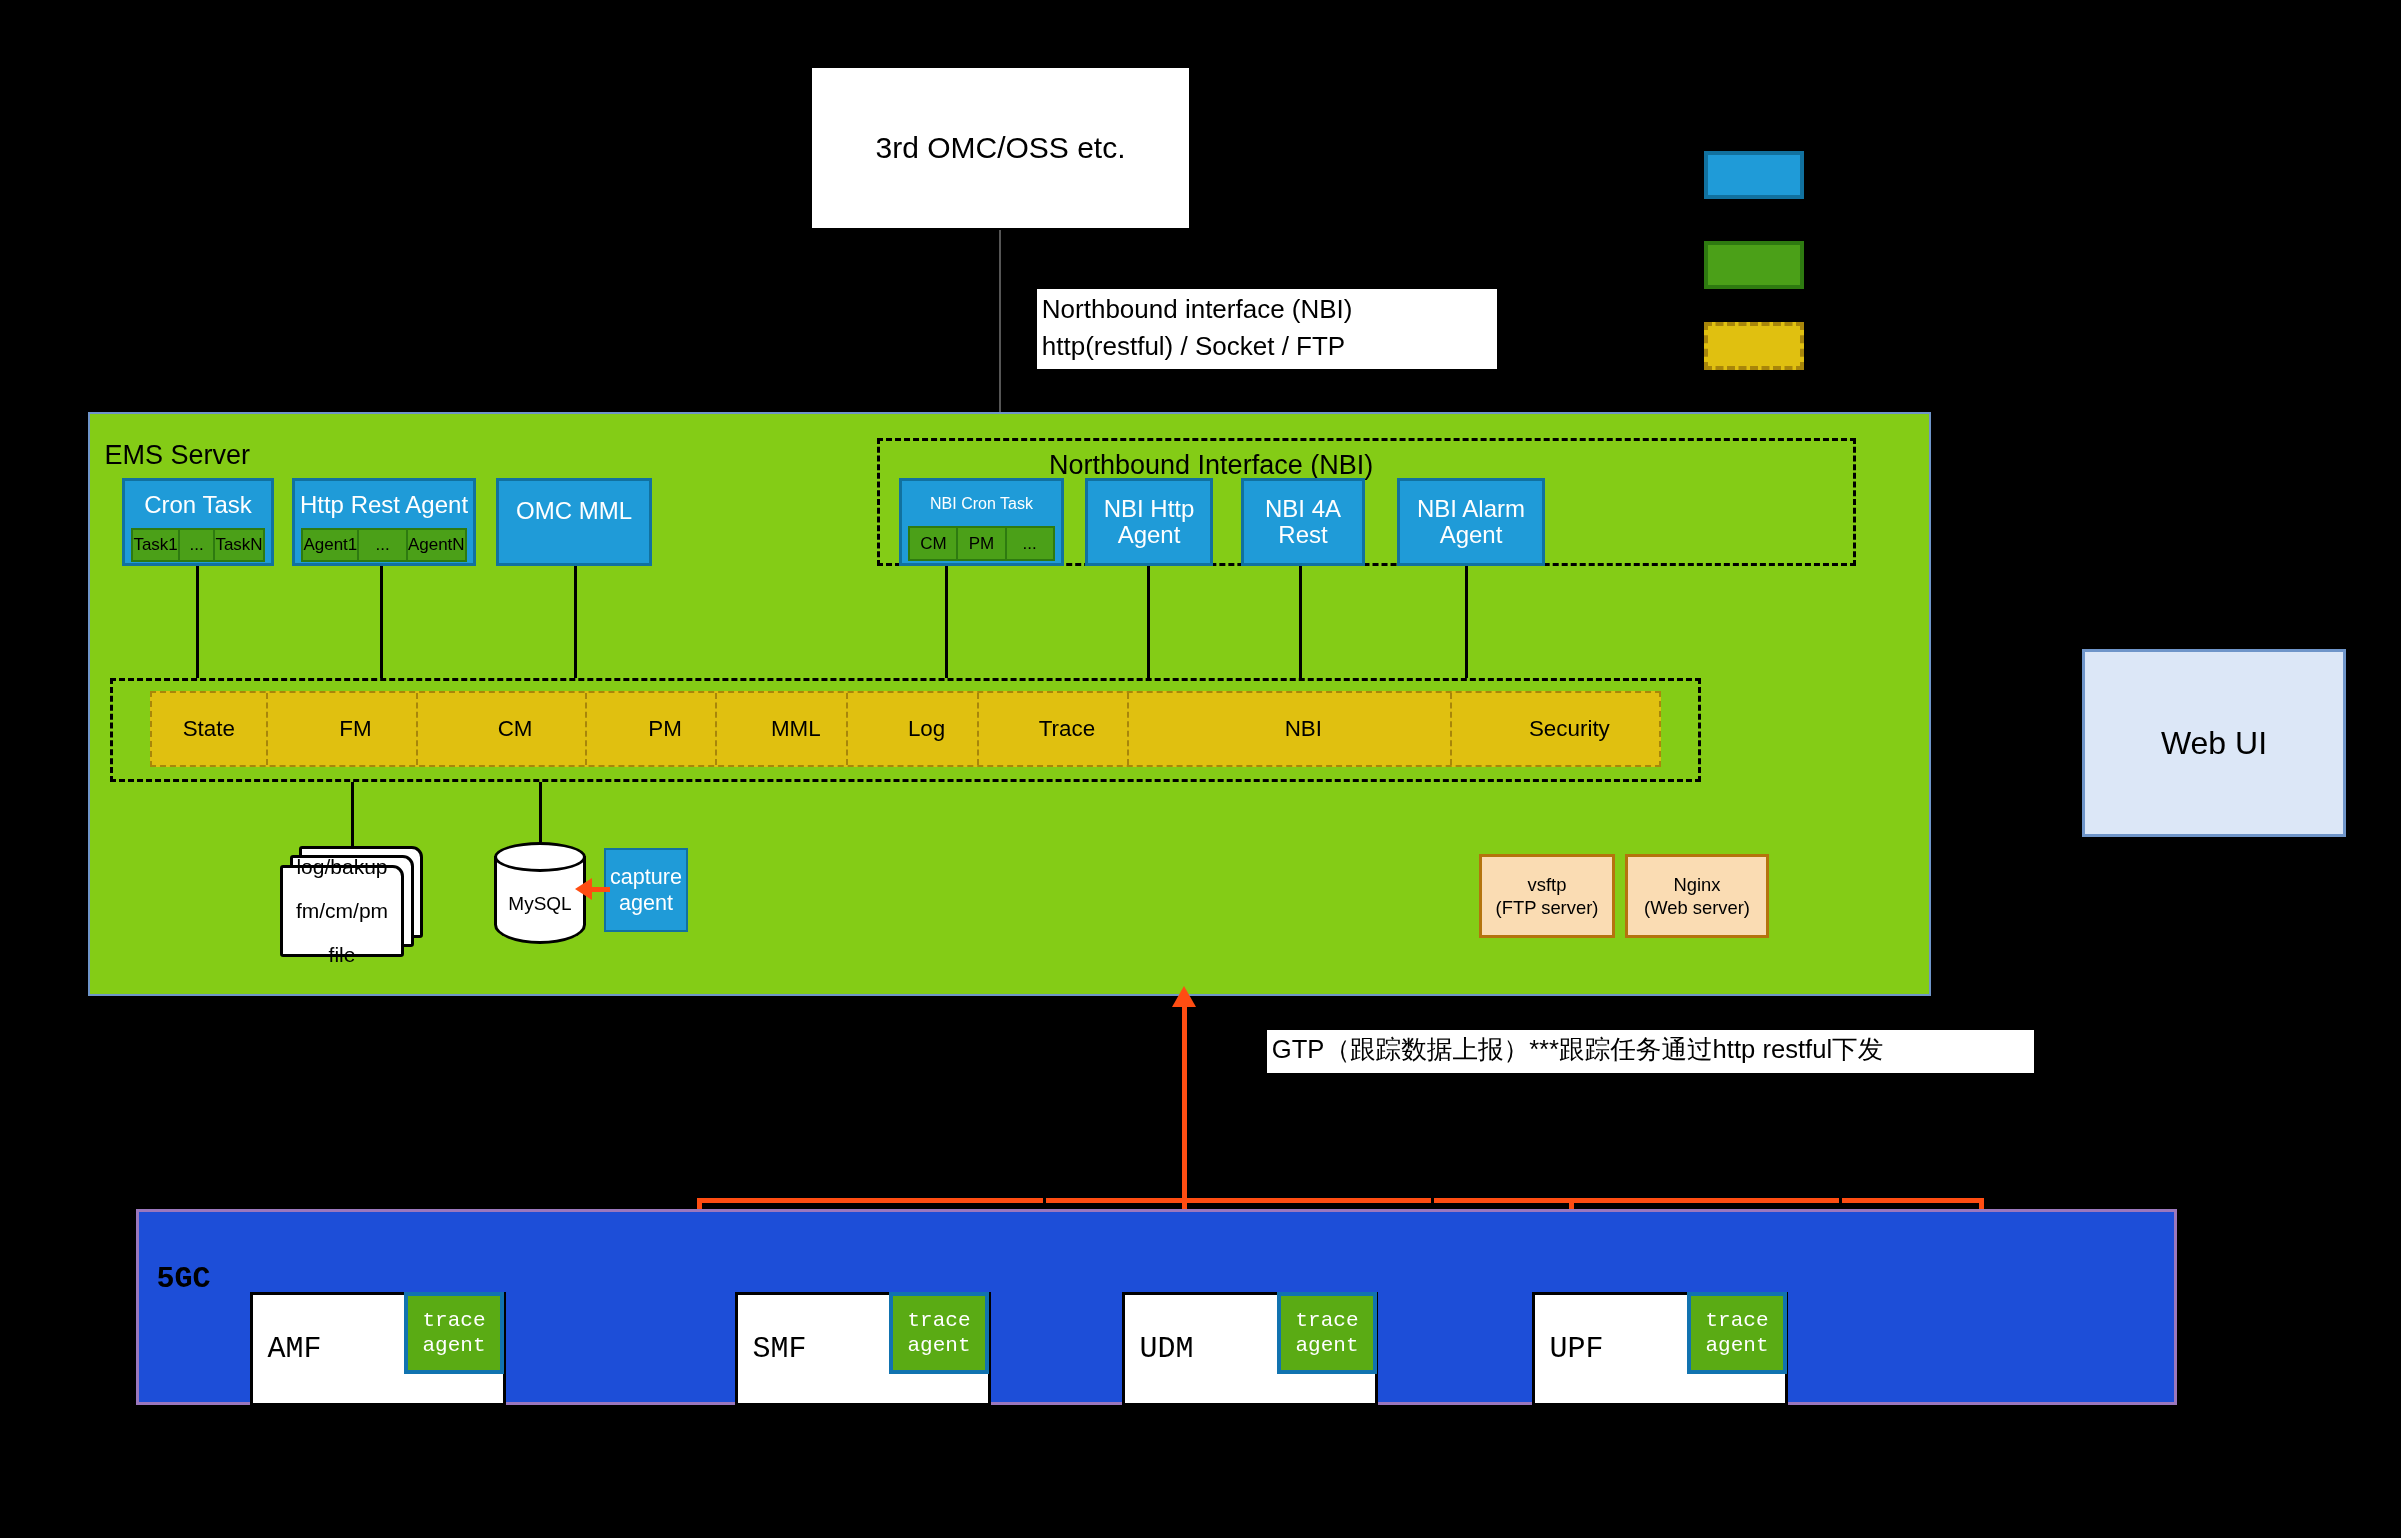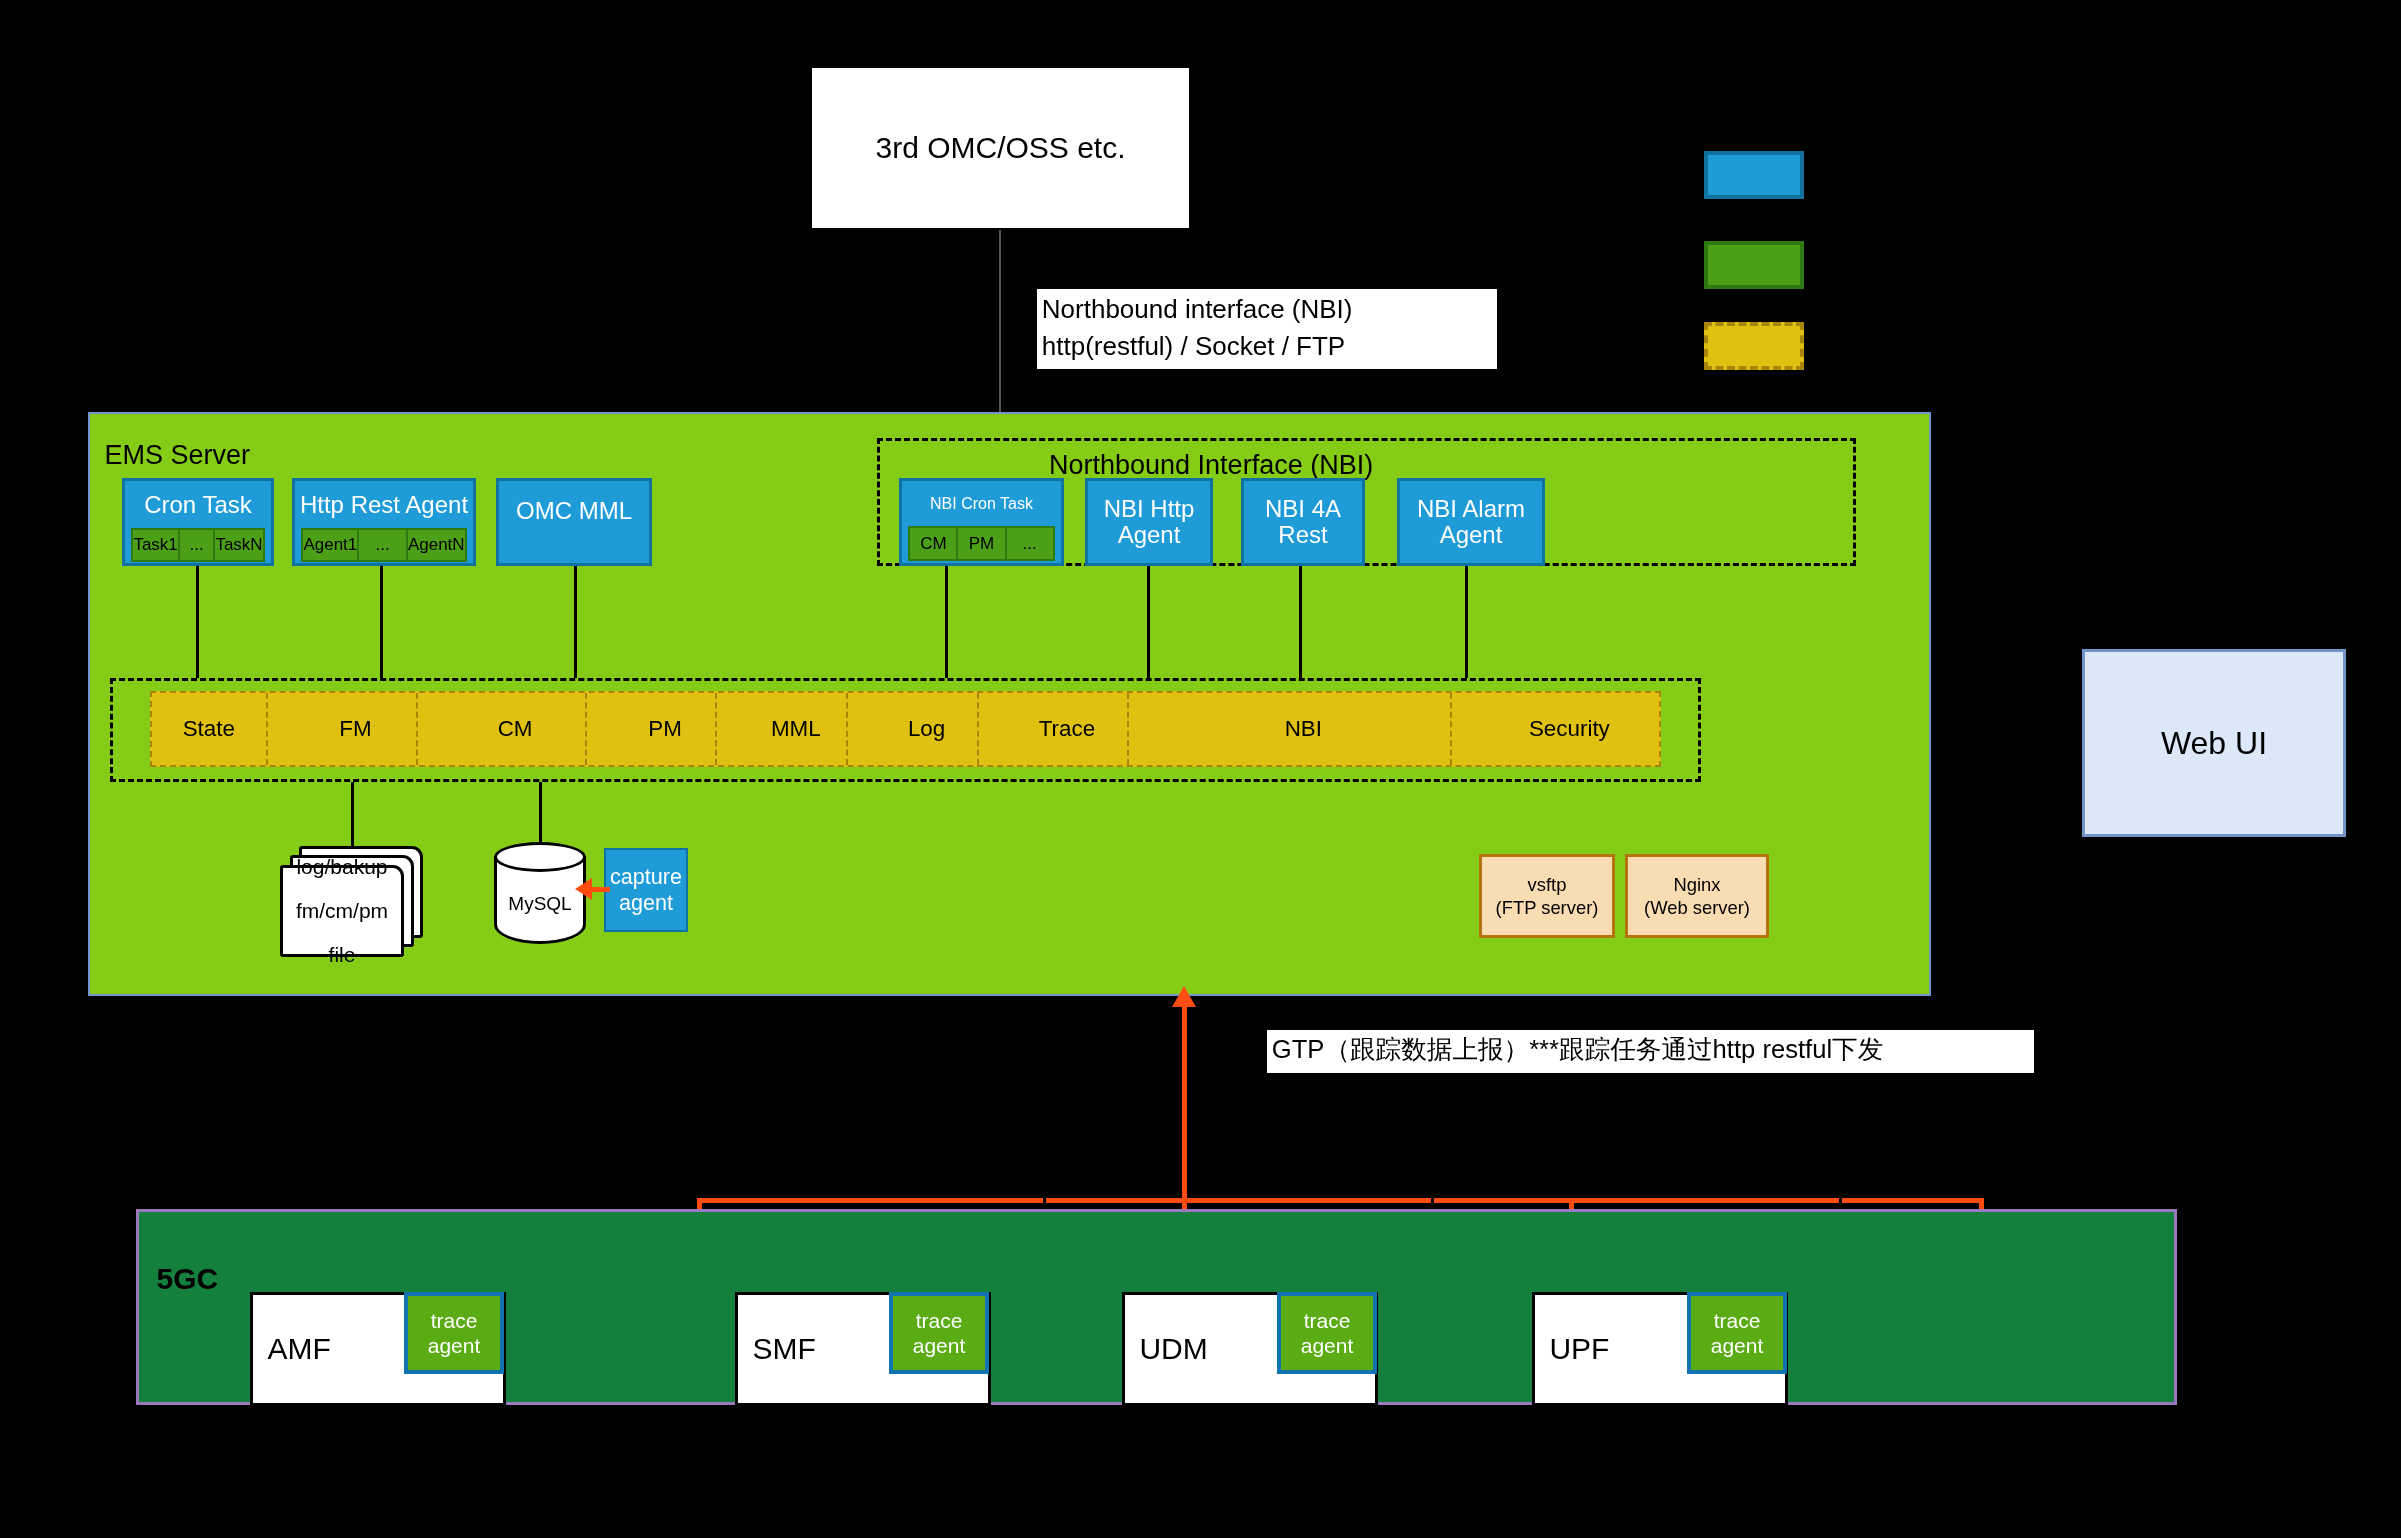--- a/index.html
+++ b/index.html
@@ -39,21 +39,21 @@
   
   .orangebox{background:#fadcb3;border:3.2px solid #b4730d;color:#000;font-size:18.4px;line-height:1.25;}
 
   
   .vline{background:#000;width:3.2px;}
   .oline{background:#ff4d12;}
   .overt{width:4px;}
   .ohorz{height:4px;}
 
   
-  #fivegc{background:#15803d;border:3.2px solid #9b77bd;}
+  #fivegc{background:#1d4ed8;border:3.2px solid #9b77bd;font-family:Liberation Mono, monospace;}
   .fivegc-title{font-size:30px;font-weight:bold;color:#000;}
   .nf{background:#fff;border:3.2px solid #000;}
   .nf-label{position:absolute;left:14.4px;top:50%;transform:translateY(-50%);font-size:30px;color:#000;}
   .traceagent{background:#5aab14;border:4px solid #1173b0;color:#fff;font-size:21px;line-height:1.2;}
 
   
   .callout{background:#fff;color:#000;}
 
   
   .sw-blue{background:#1f9bd8;border:4px solid #11719f;}

